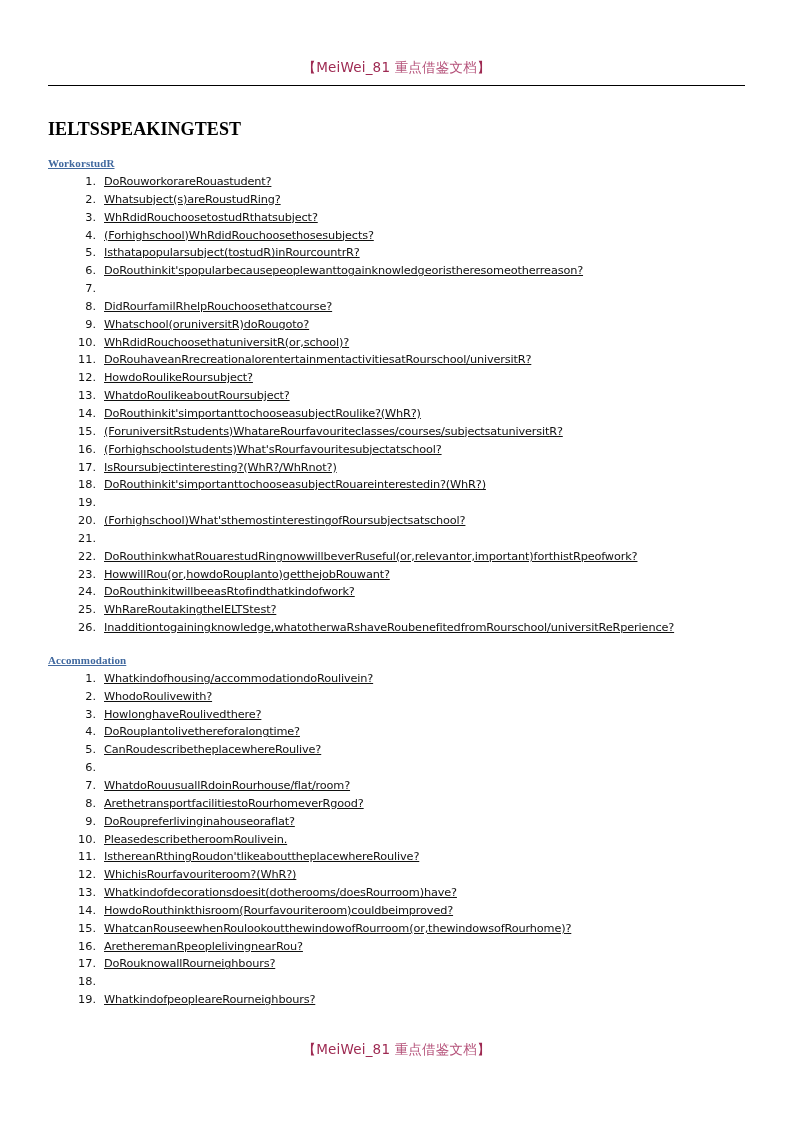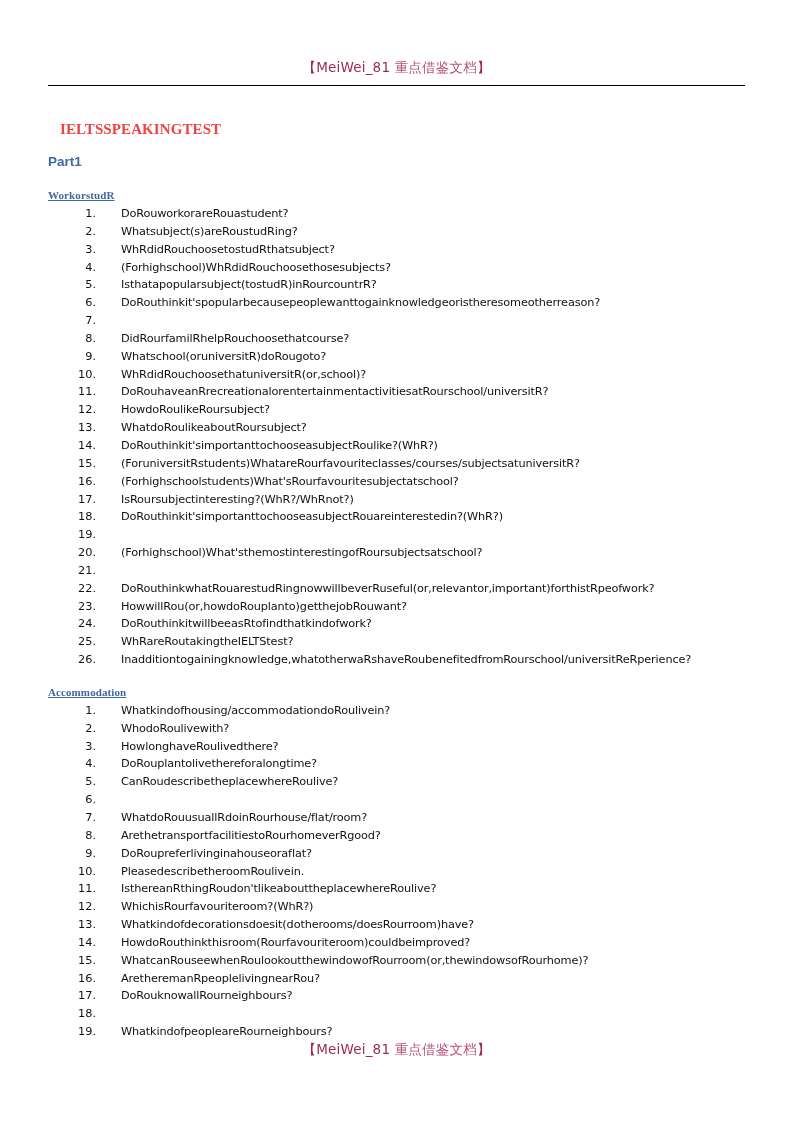--- a/index.html
+++ b/index.html
@@ -53,24 +53,24 @@
   .content {
     position: absolute;
     top: 110px;
     left: 48px;
     width: 700px;
   }
 
   .doc-title {
     font-family: "Liberation Serif", serif;
     font-weight: bold;
-    font-size: 15px;
-    color: #ef4444;
+    font-size: 18px;
+    color: #000000;
     letter-spacing: 0.1px;
-    margin: 0 0 0 12px;
+    margin: 0 0 0 0;
     padding-top: 8px;
     line-height: 22px;
   }
 
   .part-heading {
     font-family: "Liberation Sans", sans-serif;
     font-weight: bold;
     font-size: 13.5px;
     color: #41699f;
     line-height: 20px;
@@ -104,22 +104,23 @@
     white-space: nowrap;
   }
   ol.q-list > li .num {
     width: 30px;
     min-width: 30px;
     text-align: right;
     padding-right: 0;
     margin-left: 18px;
   }
   ol.q-list > li .q-text {
-    margin-left: 25px;
+    margin-left: 8px;
     letter-spacing: -0.15px;
+    text-decoration: underline;
   }
 
   
   .doc-footer {
     position: absolute;
     top: 1041px;
     left: 48px;
     width: 697px;
     text-align: center;
   }
@@ -139,21 +140,20 @@
 
 <div class="page">
 
   <div class="doc-header">
     <div class="watermark-text"><span>【</span><span>MeiWei_81 </span><span class="cjk">重点借鉴文档</span><span>】</span></div>
   </div>
   <div class="header-rule"></div>
 
   <div class="content">
     <div class="doc-title">IELTSSPEAKINGTEST</div>
-    <div class="part-heading">Part1</div>
 
     <div>
       <div class="section-heading">WorkorstudR</div>
       <ol class="q-list">
         <li>
             <span class="num">1.</span>
             <span class="q-text">DoRouworkorareRouastudent?</span>
           </li>
         <li>
             <span class="num">2.</span>

